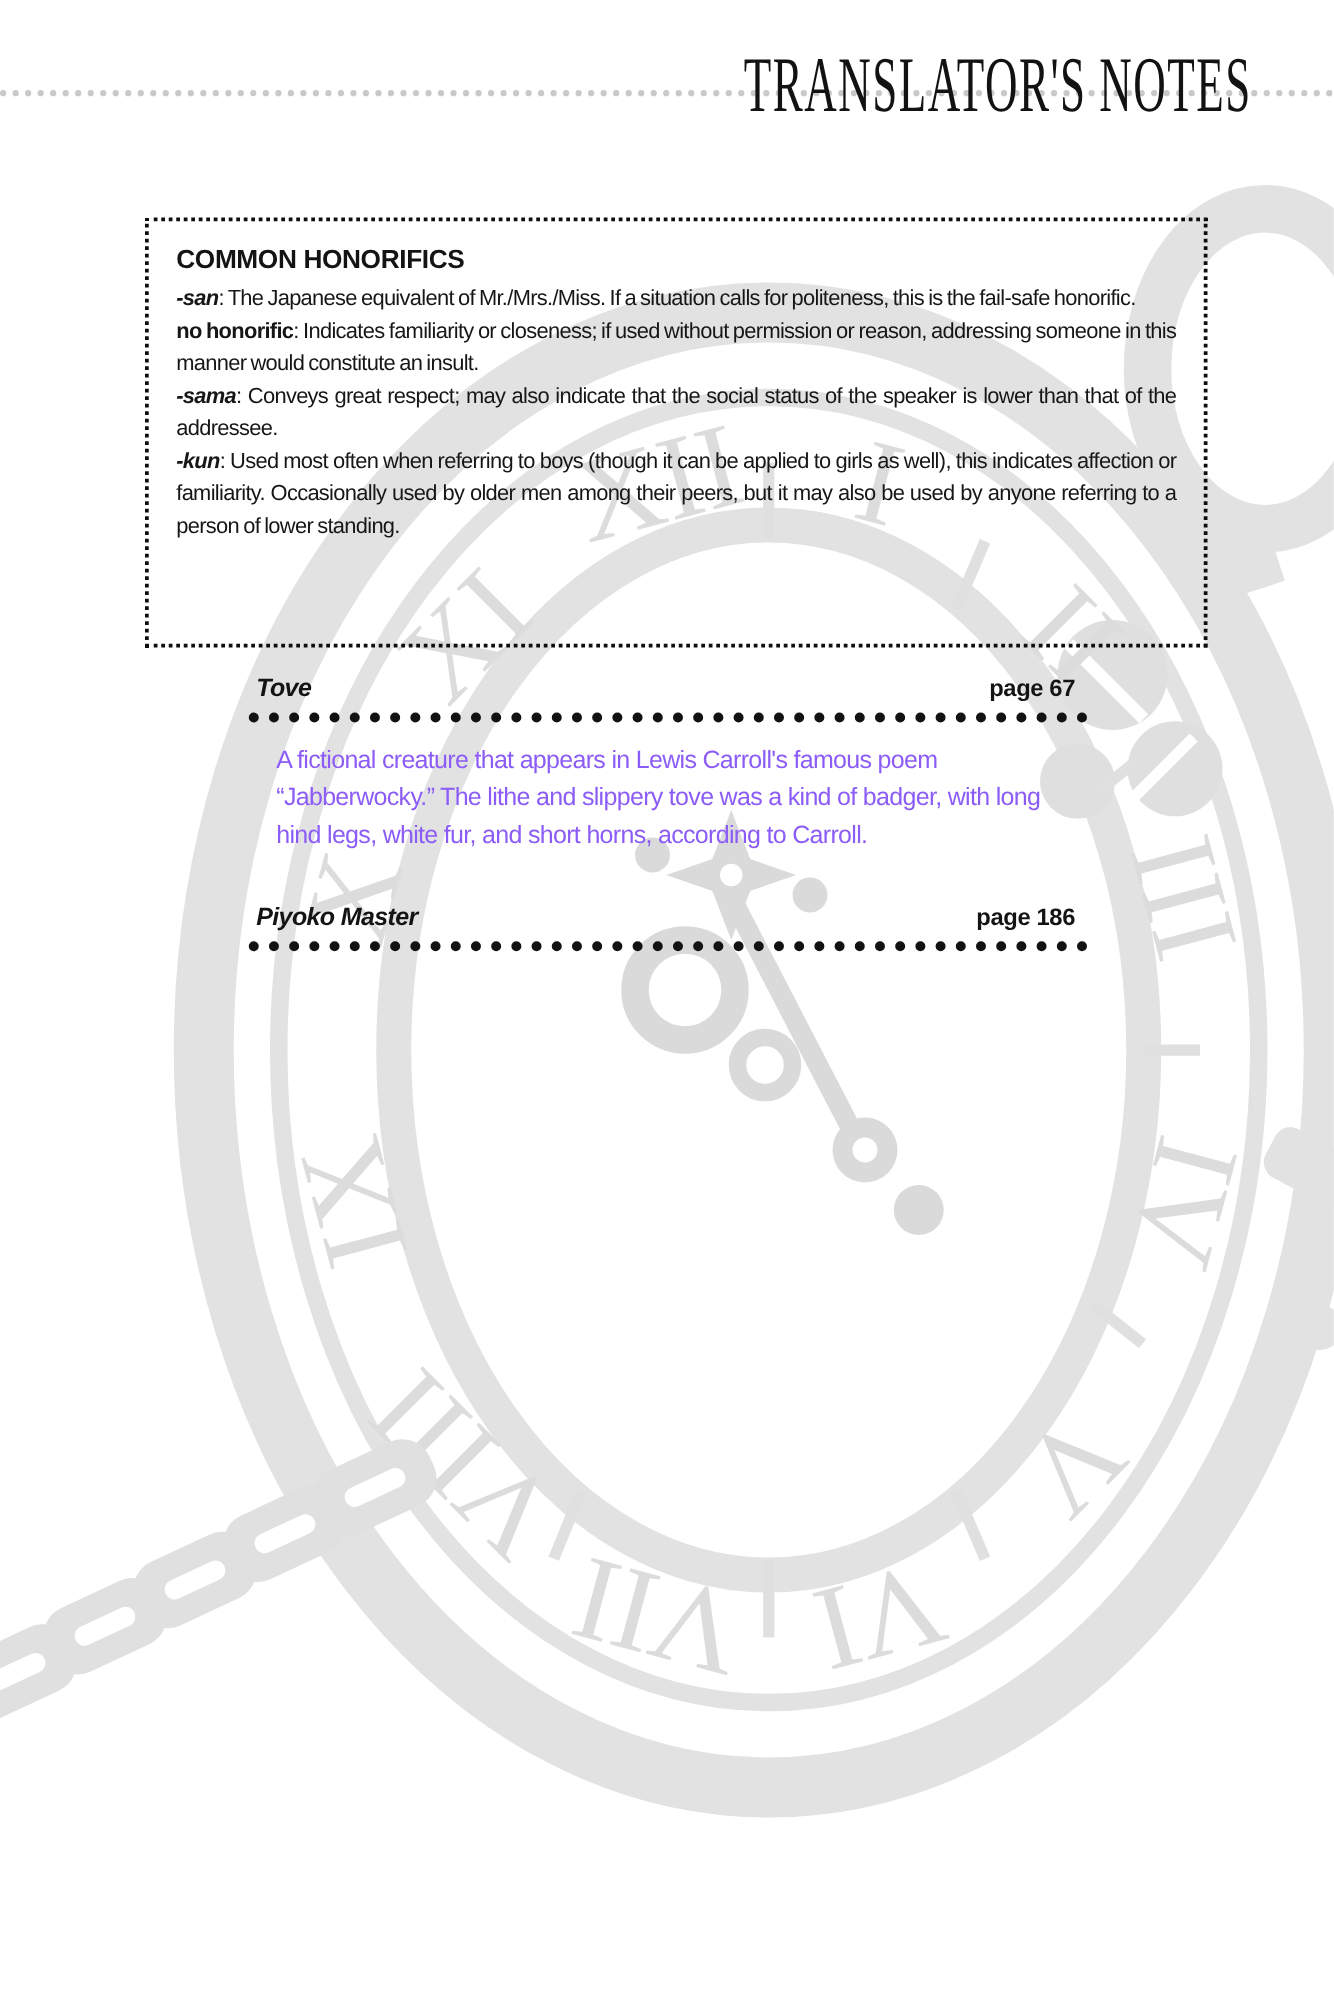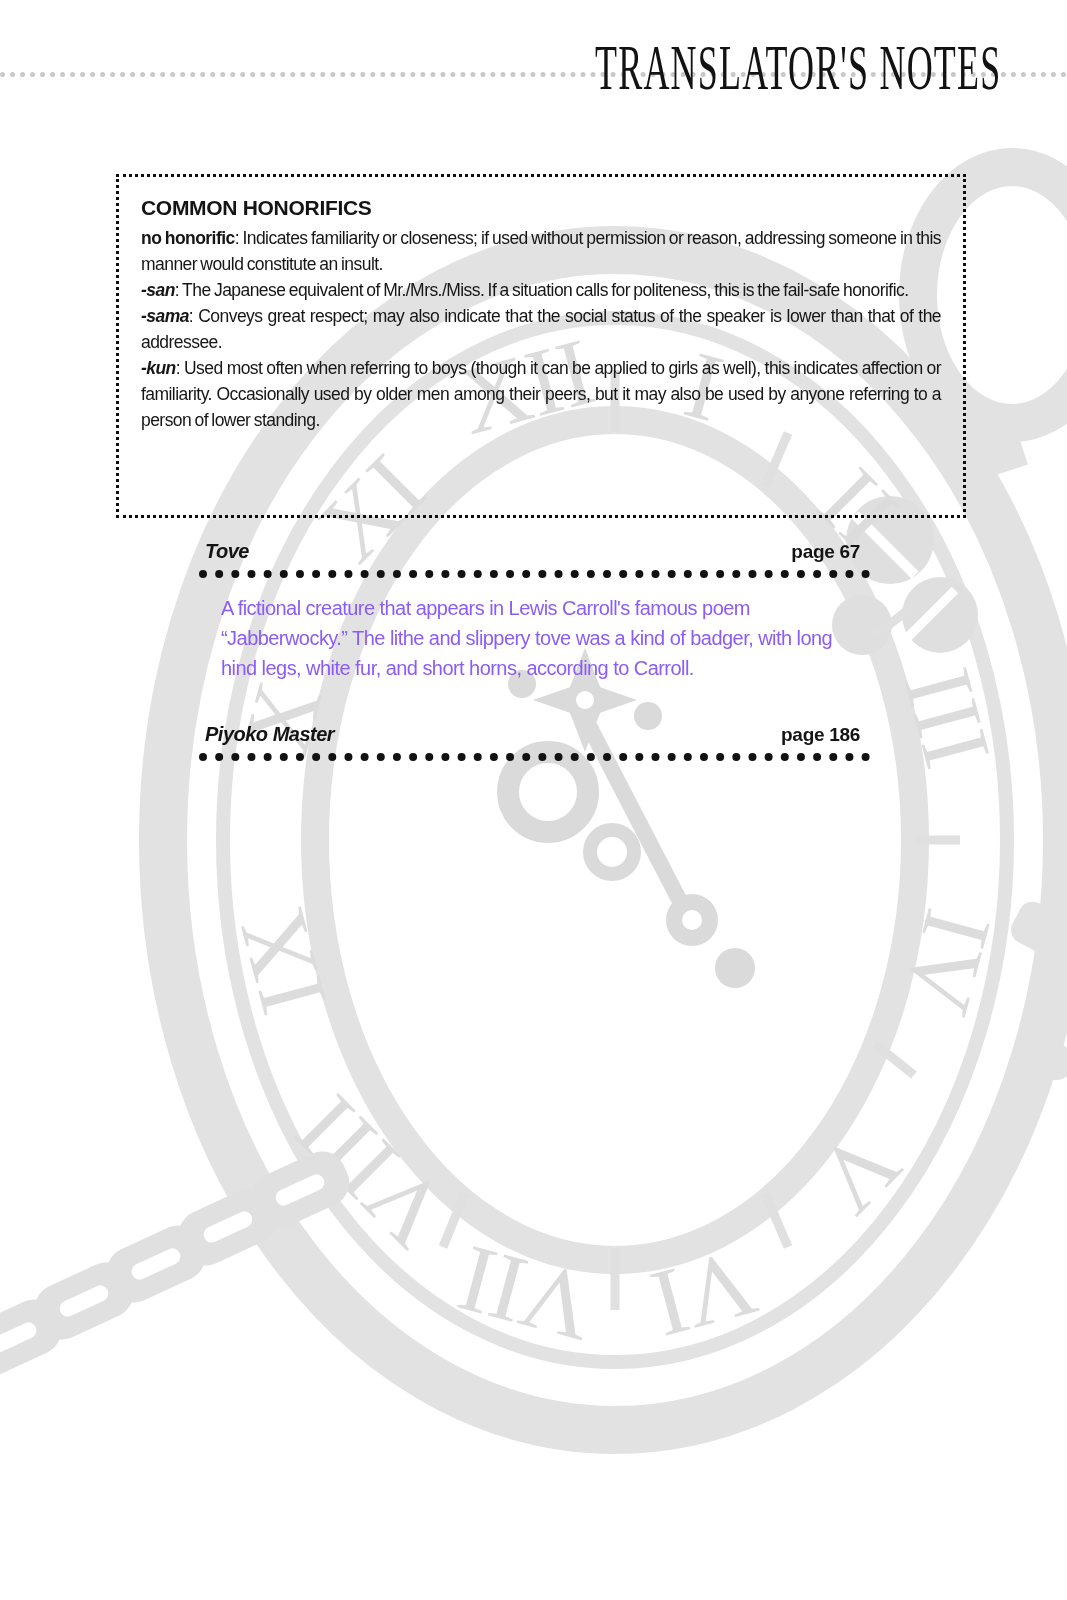--- a/index.html
+++ b/index.html
@@ -206,24 +206,24 @@
   </g>
 </svg>
 
 <div class="header-rule"></div>
 <h1 class="page-title">TRANSLATOR'S NOTES</h1>
 
 <section class="honorifics-box">
   <h2 class="honorifics-heading">COMMON HONORIFICS</h2>
 
   <p class="honorific-entry">
+    <span class="honorific-term italic">-san</span><span>: </span><span>The Japanese equivalent of Mr./Mrs./Miss. If a situation calls for politeness, this is the fail-safe honorific.</span>
+  </p>
+  <p class="honorific-entry">
     <span class="honorific-term">no honorific</span><span>: </span><span>Indicates familiarity or closeness; if used without permission or reason, addressing someone in this manner would constitute an insult.</span>
-  </p>
-  <p class="honorific-entry">
-    <span class="honorific-term italic">-san</span><span>: </span><span>The Japanese equivalent of Mr./Mrs./Miss. If a situation calls for politeness, this is the fail-safe honorific.</span>
   </p>
   <p class="honorific-entry">
     <span class="honorific-term italic">-sama</span><span>: </span><span>Conveys great respect; may also indicate that the social status of the speaker is lower than that of the addressee.</span>
   </p>
   <p class="honorific-entry">
     <span class="honorific-term italic">-kun</span><span>: </span><span>Used most often when referring to boys (though it can be applied to girls as well), this indicates affection or familiarity. Occasionally used by older men among their peers, but it may also be used by anyone referring to a person of lower standing.</span>
   </p>
 </section>
 
 <div class="notes-column">

